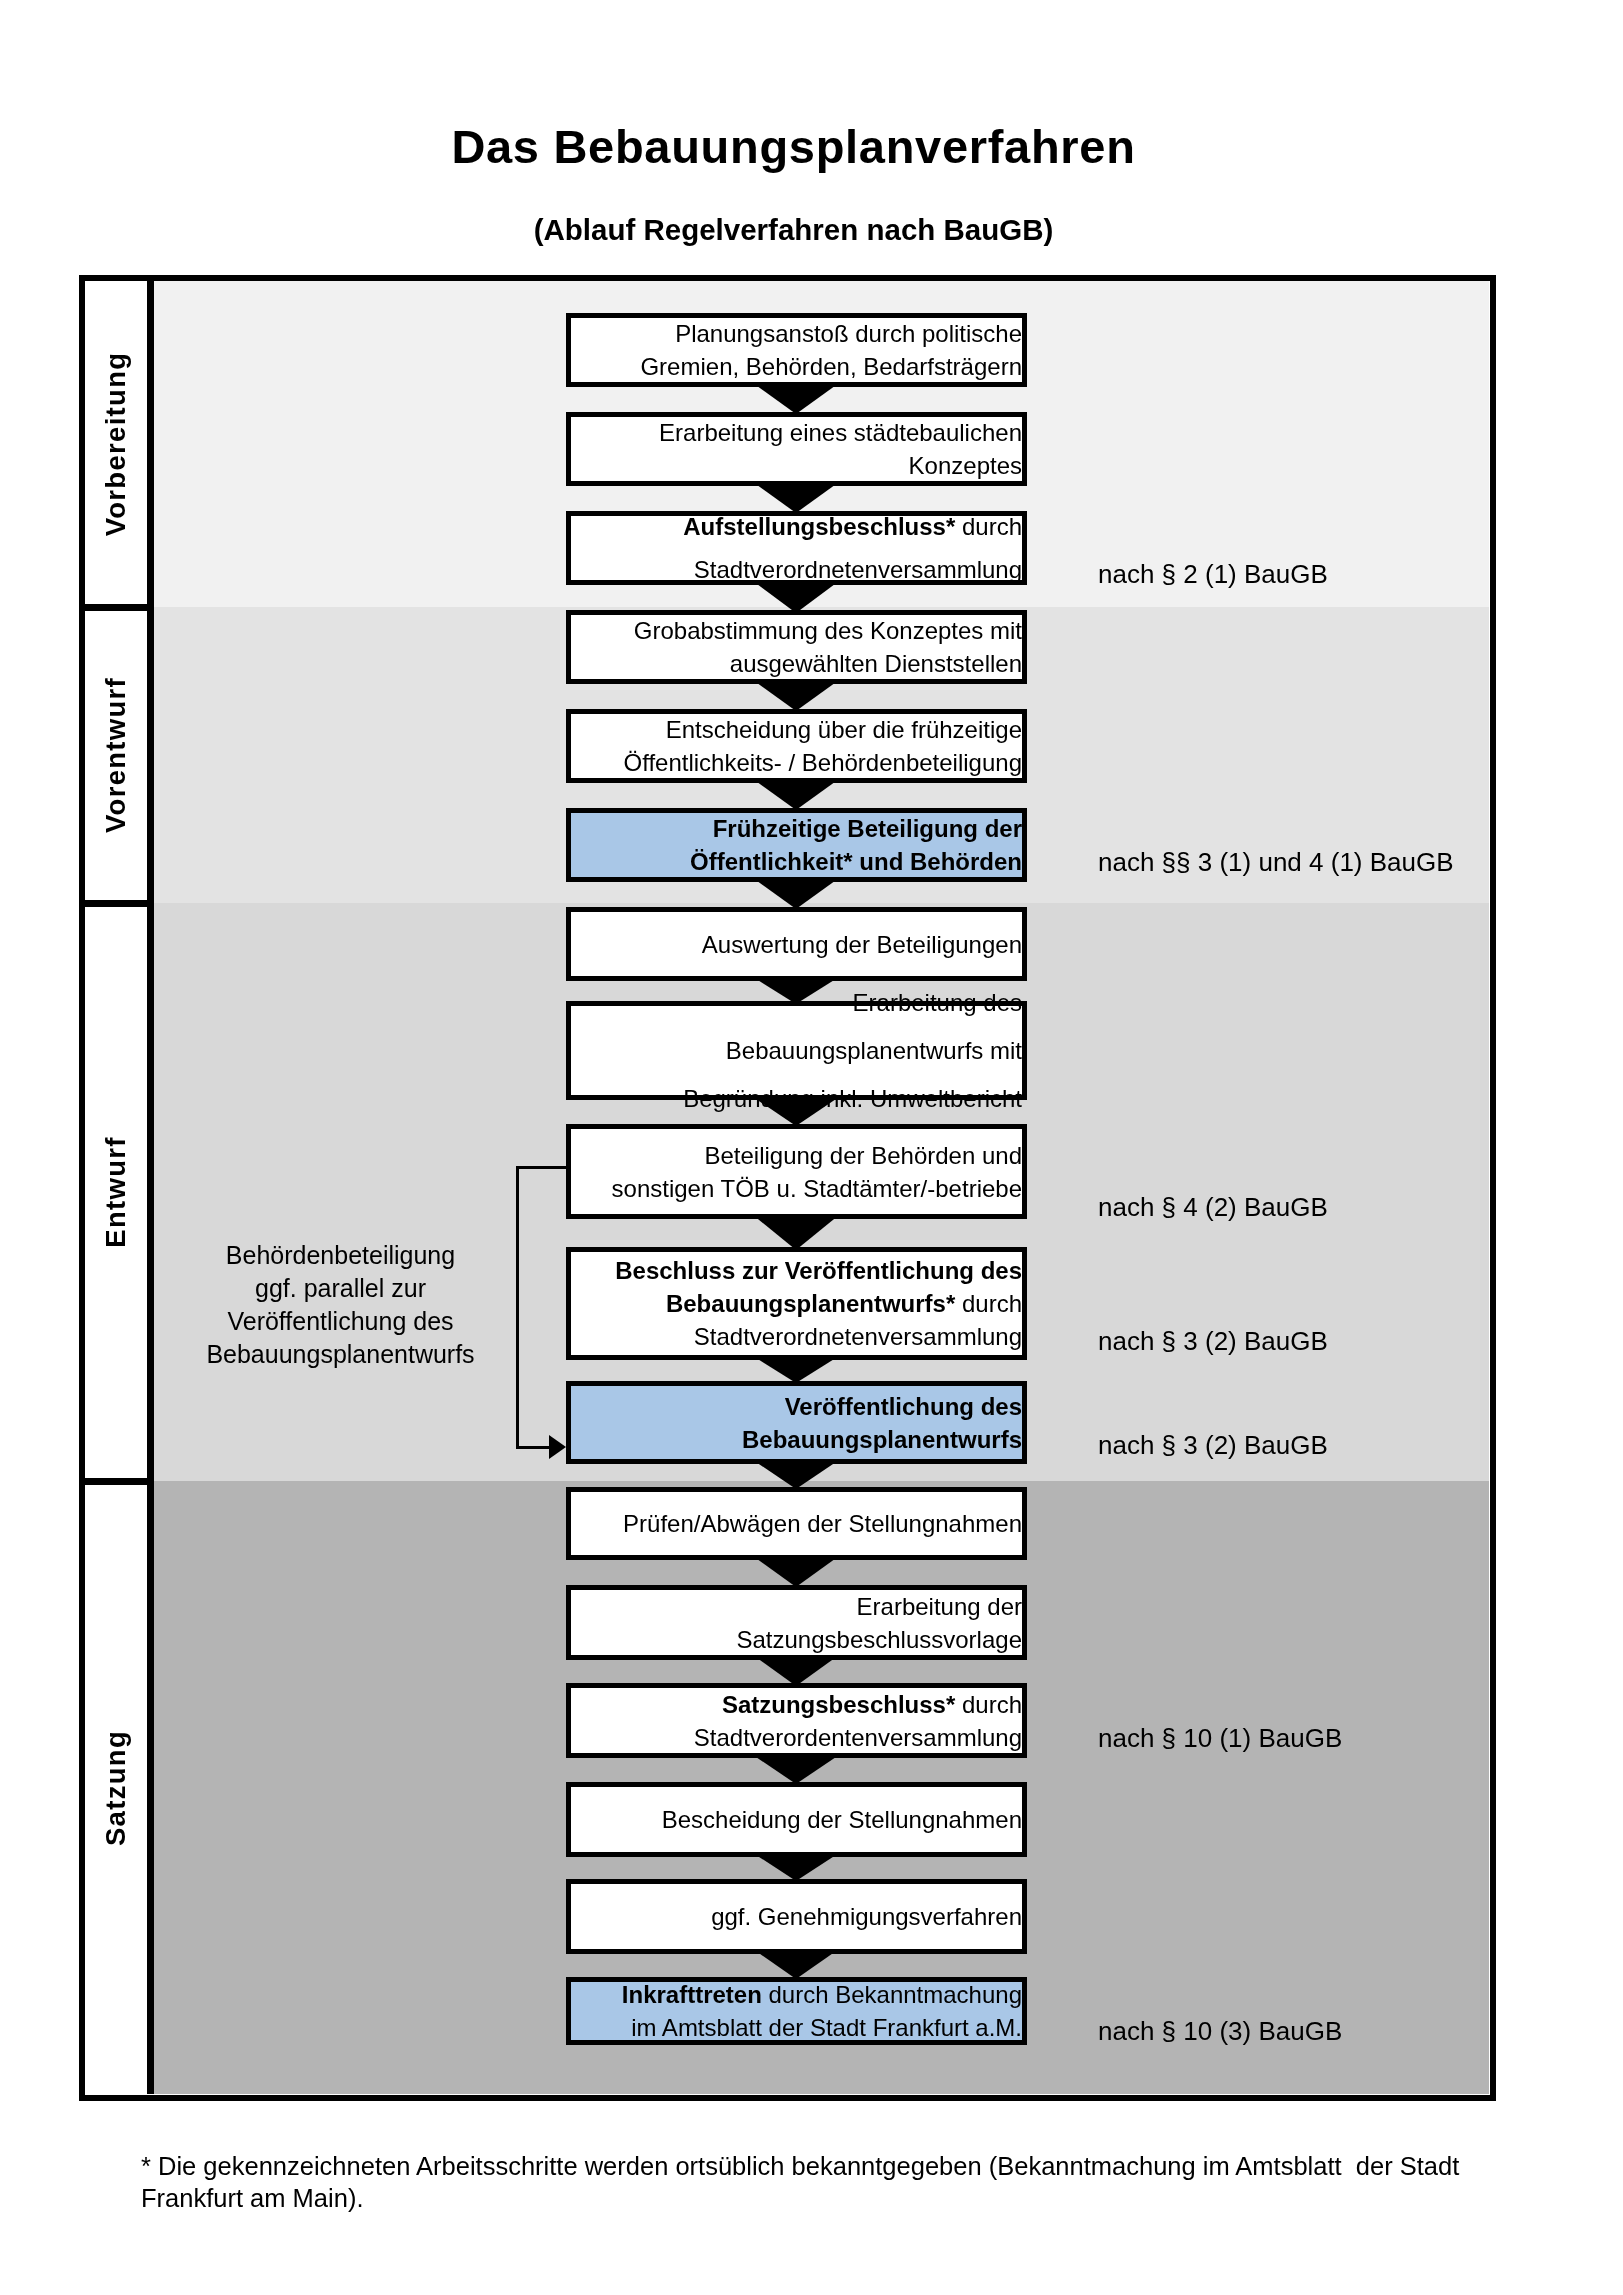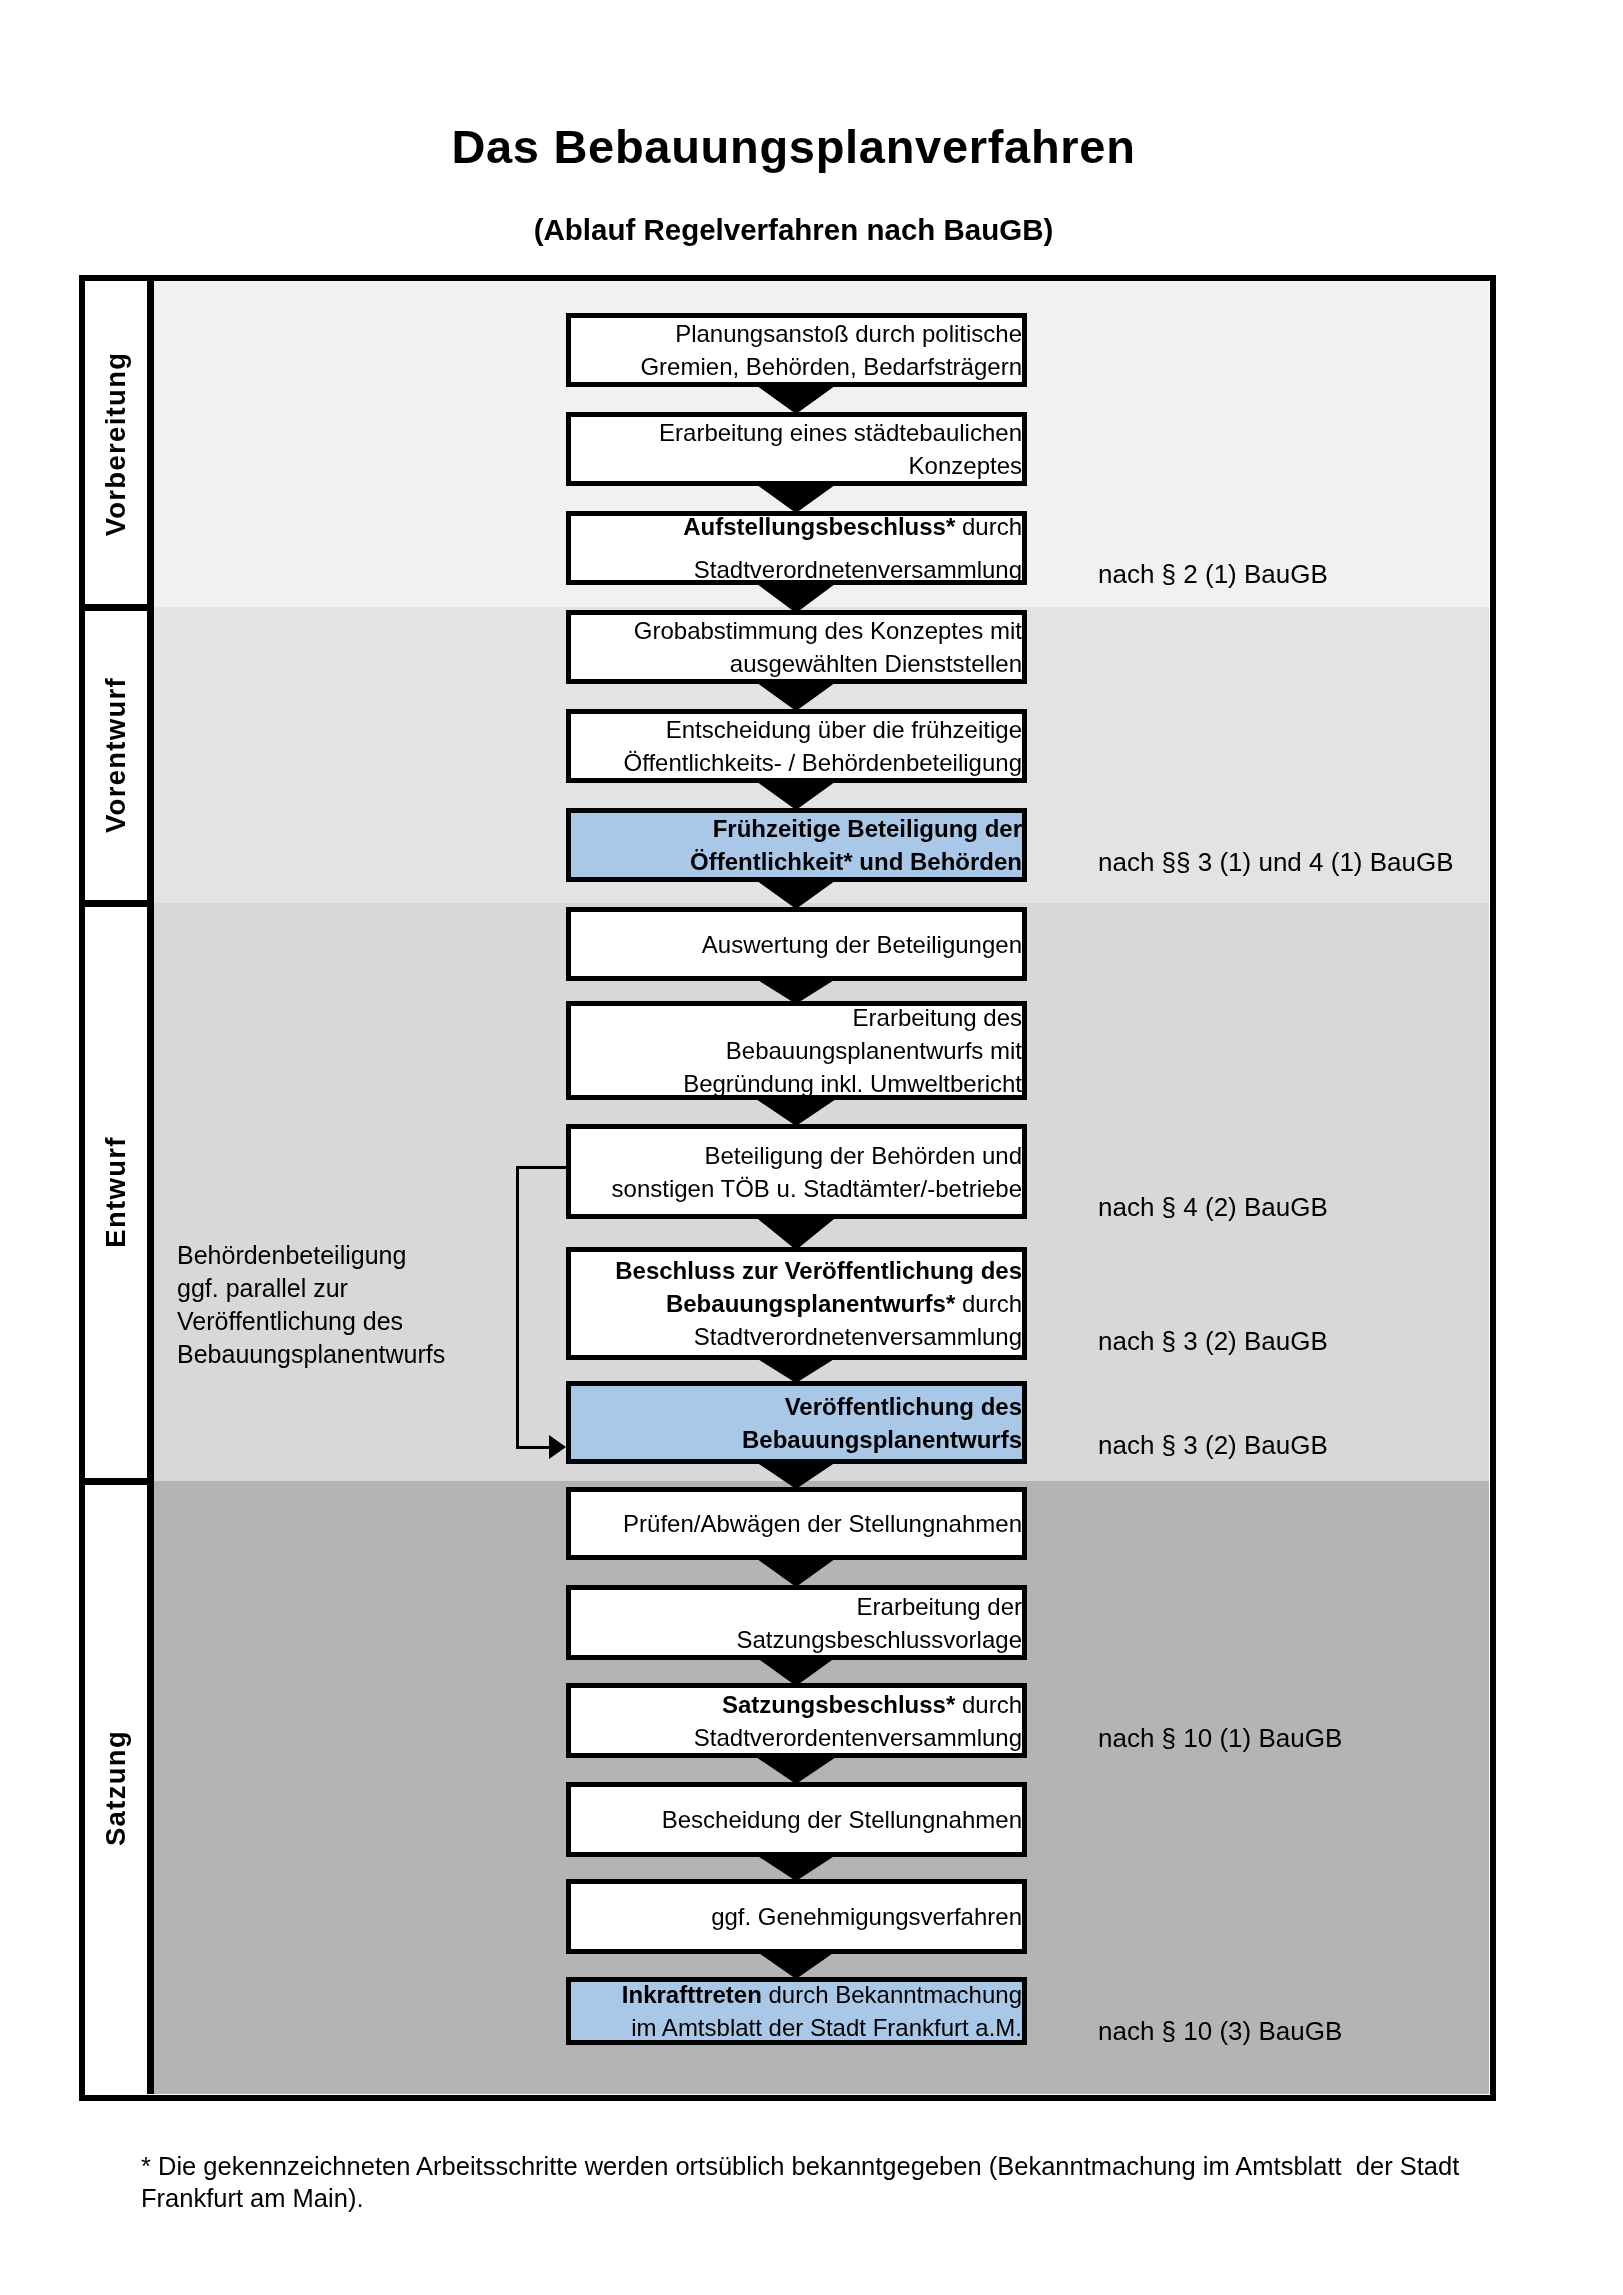--- a/index.html
+++ b/index.html
@@ -47,21 +47,21 @@
   
   .arr{
     left:753px;width:0;height:0;
     border-left:43px solid transparent;border-right:43px solid transparent;
     border-top:31px solid #000;
   }
   
   .ref{left:1098px;font-size:26px;line-height:31px;white-space:nowrap;}
   
   .sidenote{
-    left:177px;top:1239px;width:327px;text-align:left;
+    left:177px;top:1239px;width:327px;text-align:center;
     font-size:25px;line-height:33px;
   }
   
   .conn{background:#000;}
   .conn-arrowhead{
     width:0;height:0;
     border-top:12.4px solid transparent;border-bottom:12.4px solid transparent;
     border-left:17px solid #000;
   }
   
@@ -137,21 +137,21 @@
     <div class="line">Öffentlichkeit* und Behörden</div>
   </div>
   <div class="abs arr" style="top:878px;border-top-width:31px;"></div>
   <div class="abs ref" style="top:847px;">nach §§ 3 (1) und 4 (1) BauGB</div>
 
   <div class="abs box" style="top:907px;height:74px;">
     <div class="line">Auswertung der Beteiligungen</div>
   </div>
   <div class="abs arr" style="top:977px;border-top-width:27.5px;"></div>
 
-  <div class="abs box" style="top:1001px;height:99px;">
+  <div class="abs box" style="top:1001px;height:99px;gap:15px;">
     <div class="line">Erarbeitung des</div>
     <div class="line">Bebauungsplanentwurfs mit</div>
     <div class="line">Begründung inkl. Umweltbericht</div>
   </div>
   <div class="abs arr" style="top:1097px;border-top-width:29.5px;"></div>
 
   <div class="abs box" style="top:1124px;height:95px;">
     <div class="line">Beteiligung der Behörden und</div>
     <div class="line">sonstigen TÖB u. Stadtämter/-betriebe</div>
   </div>

